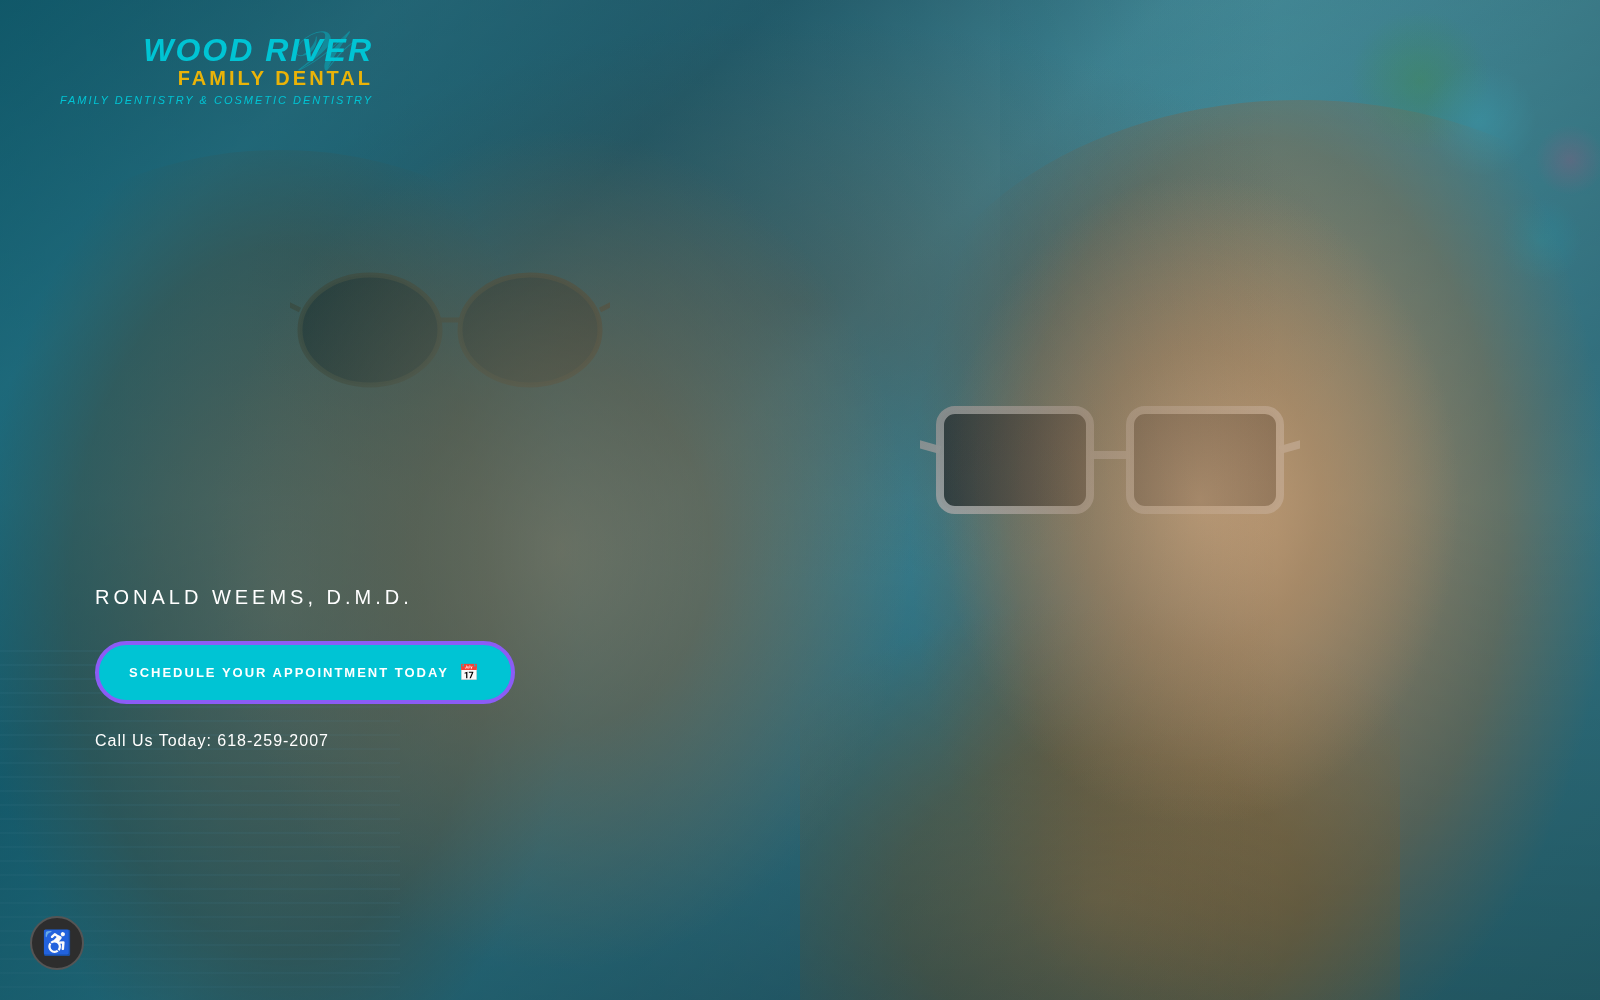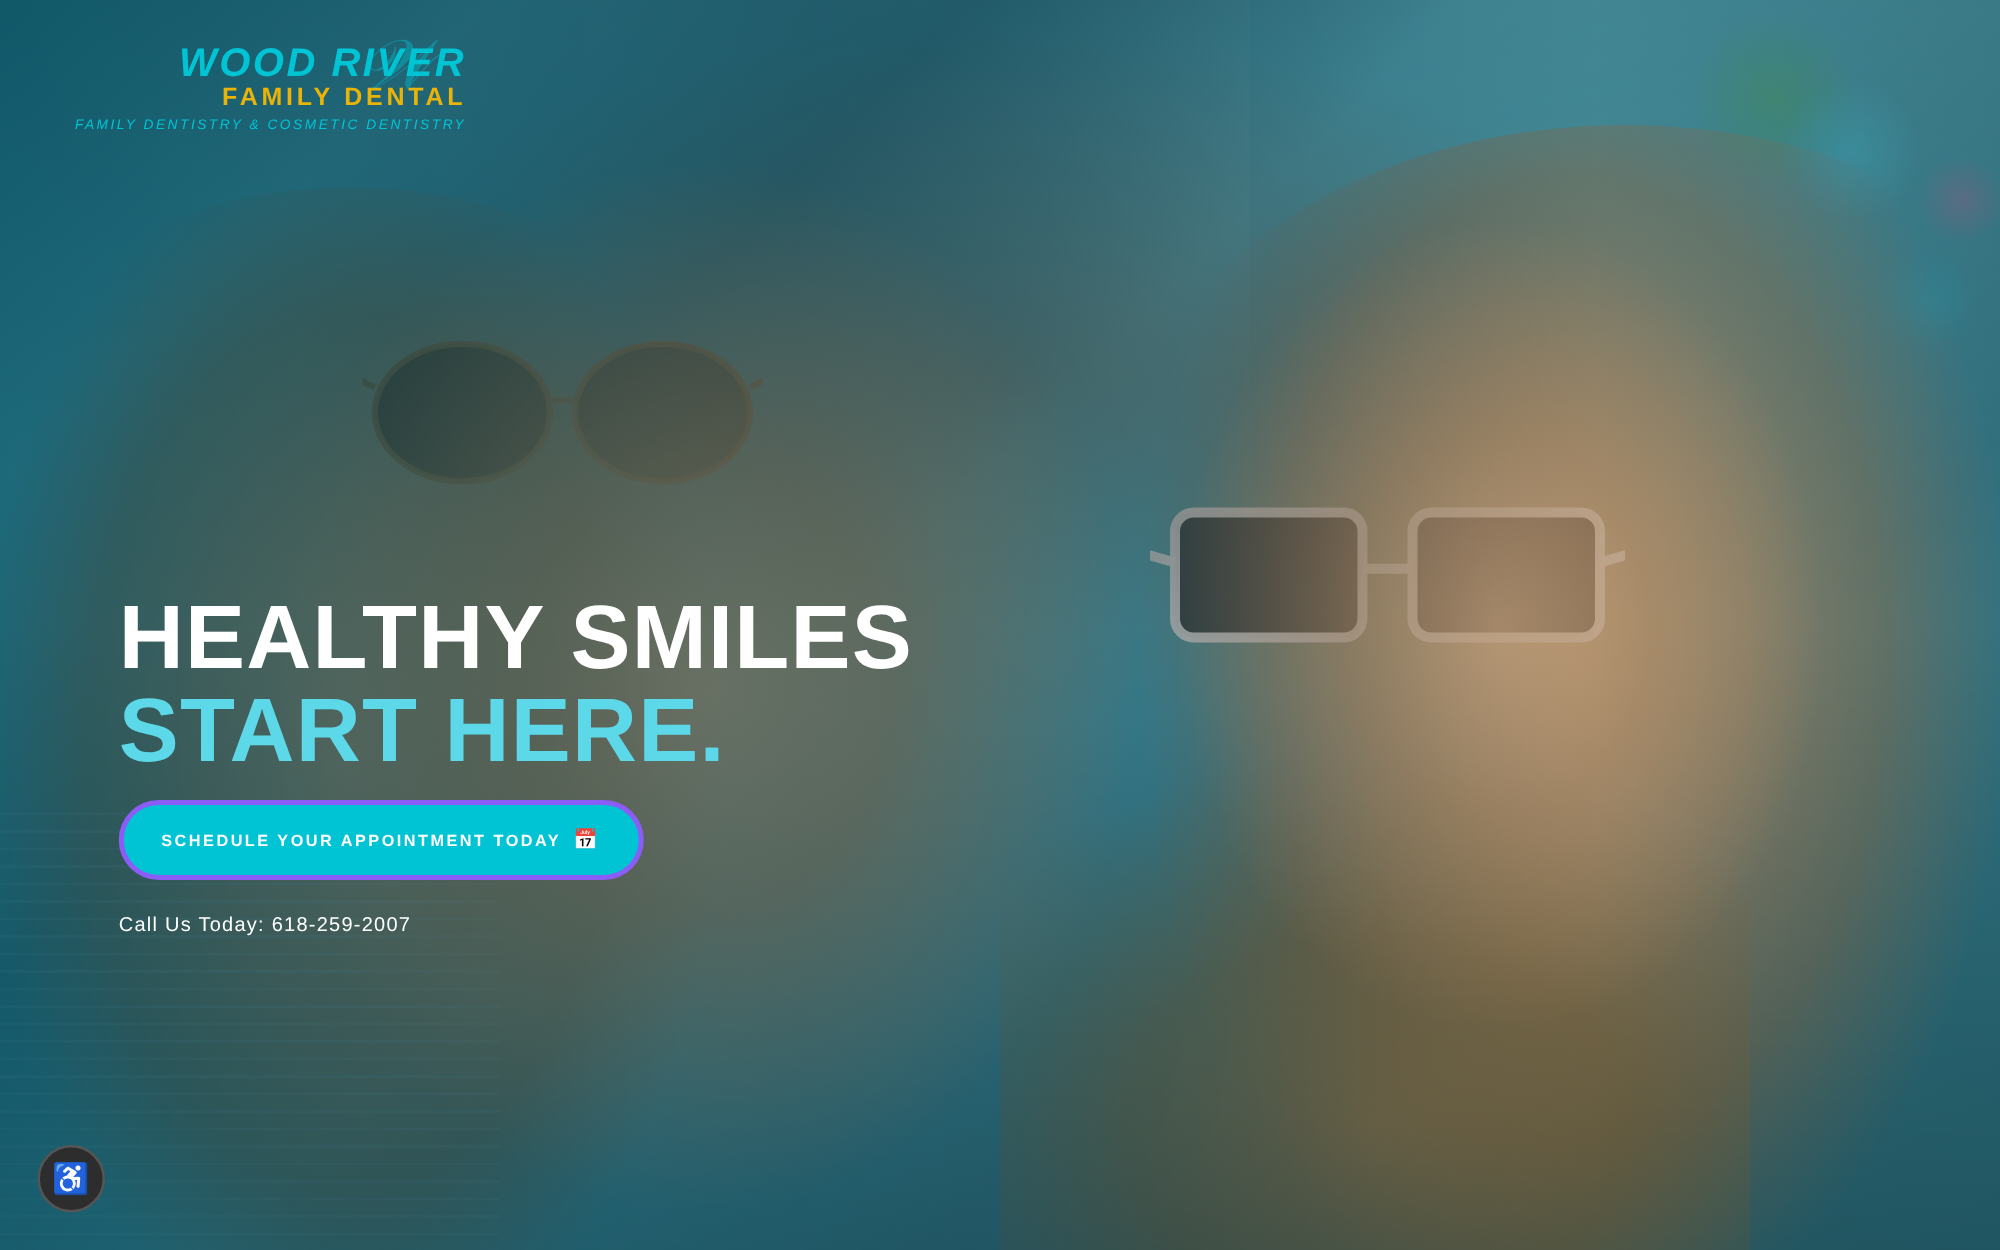--- a/index.html
+++ b/index.html
@@ -363,26 +363,22 @@
           <span class="logo-icon" style="position:absolute;left:145px;top:-10px;font-size:55px;color:rgba(0,196,212,0.5);font-style:italic;font-weight:100;">𝒲</span>
         </div>
         <span class="logo-sub">FAMILY DENTAL</span>
         <span class="logo-tagline">FAMILY DENTISTRY &amp; COSMETIC DENTISTRY</span>
       </div>
     </div>
 
   </nav>
 
   <div class="hero-content">
-    <h1 class="hero-headline">
-      <span class="white-part">HEALTHY SMILES</span>
-      <br>
-      <span class="cyan-part">START HERE.</span>
-    </h1>
-
+
+    <p class="hero-subtitle">RONALD WEEMS, D.M.D.</p>
 
     <a href="#" class="cta-button">
       <span>SCHEDULE YOUR APPOINTMENT TODAY</span>
       <span class="calendar-icon">📅</span>
     </a>
 
     <br>
 
     <span class="phone-text">Call Us Today: 618-259-2007</span>
   </div>

